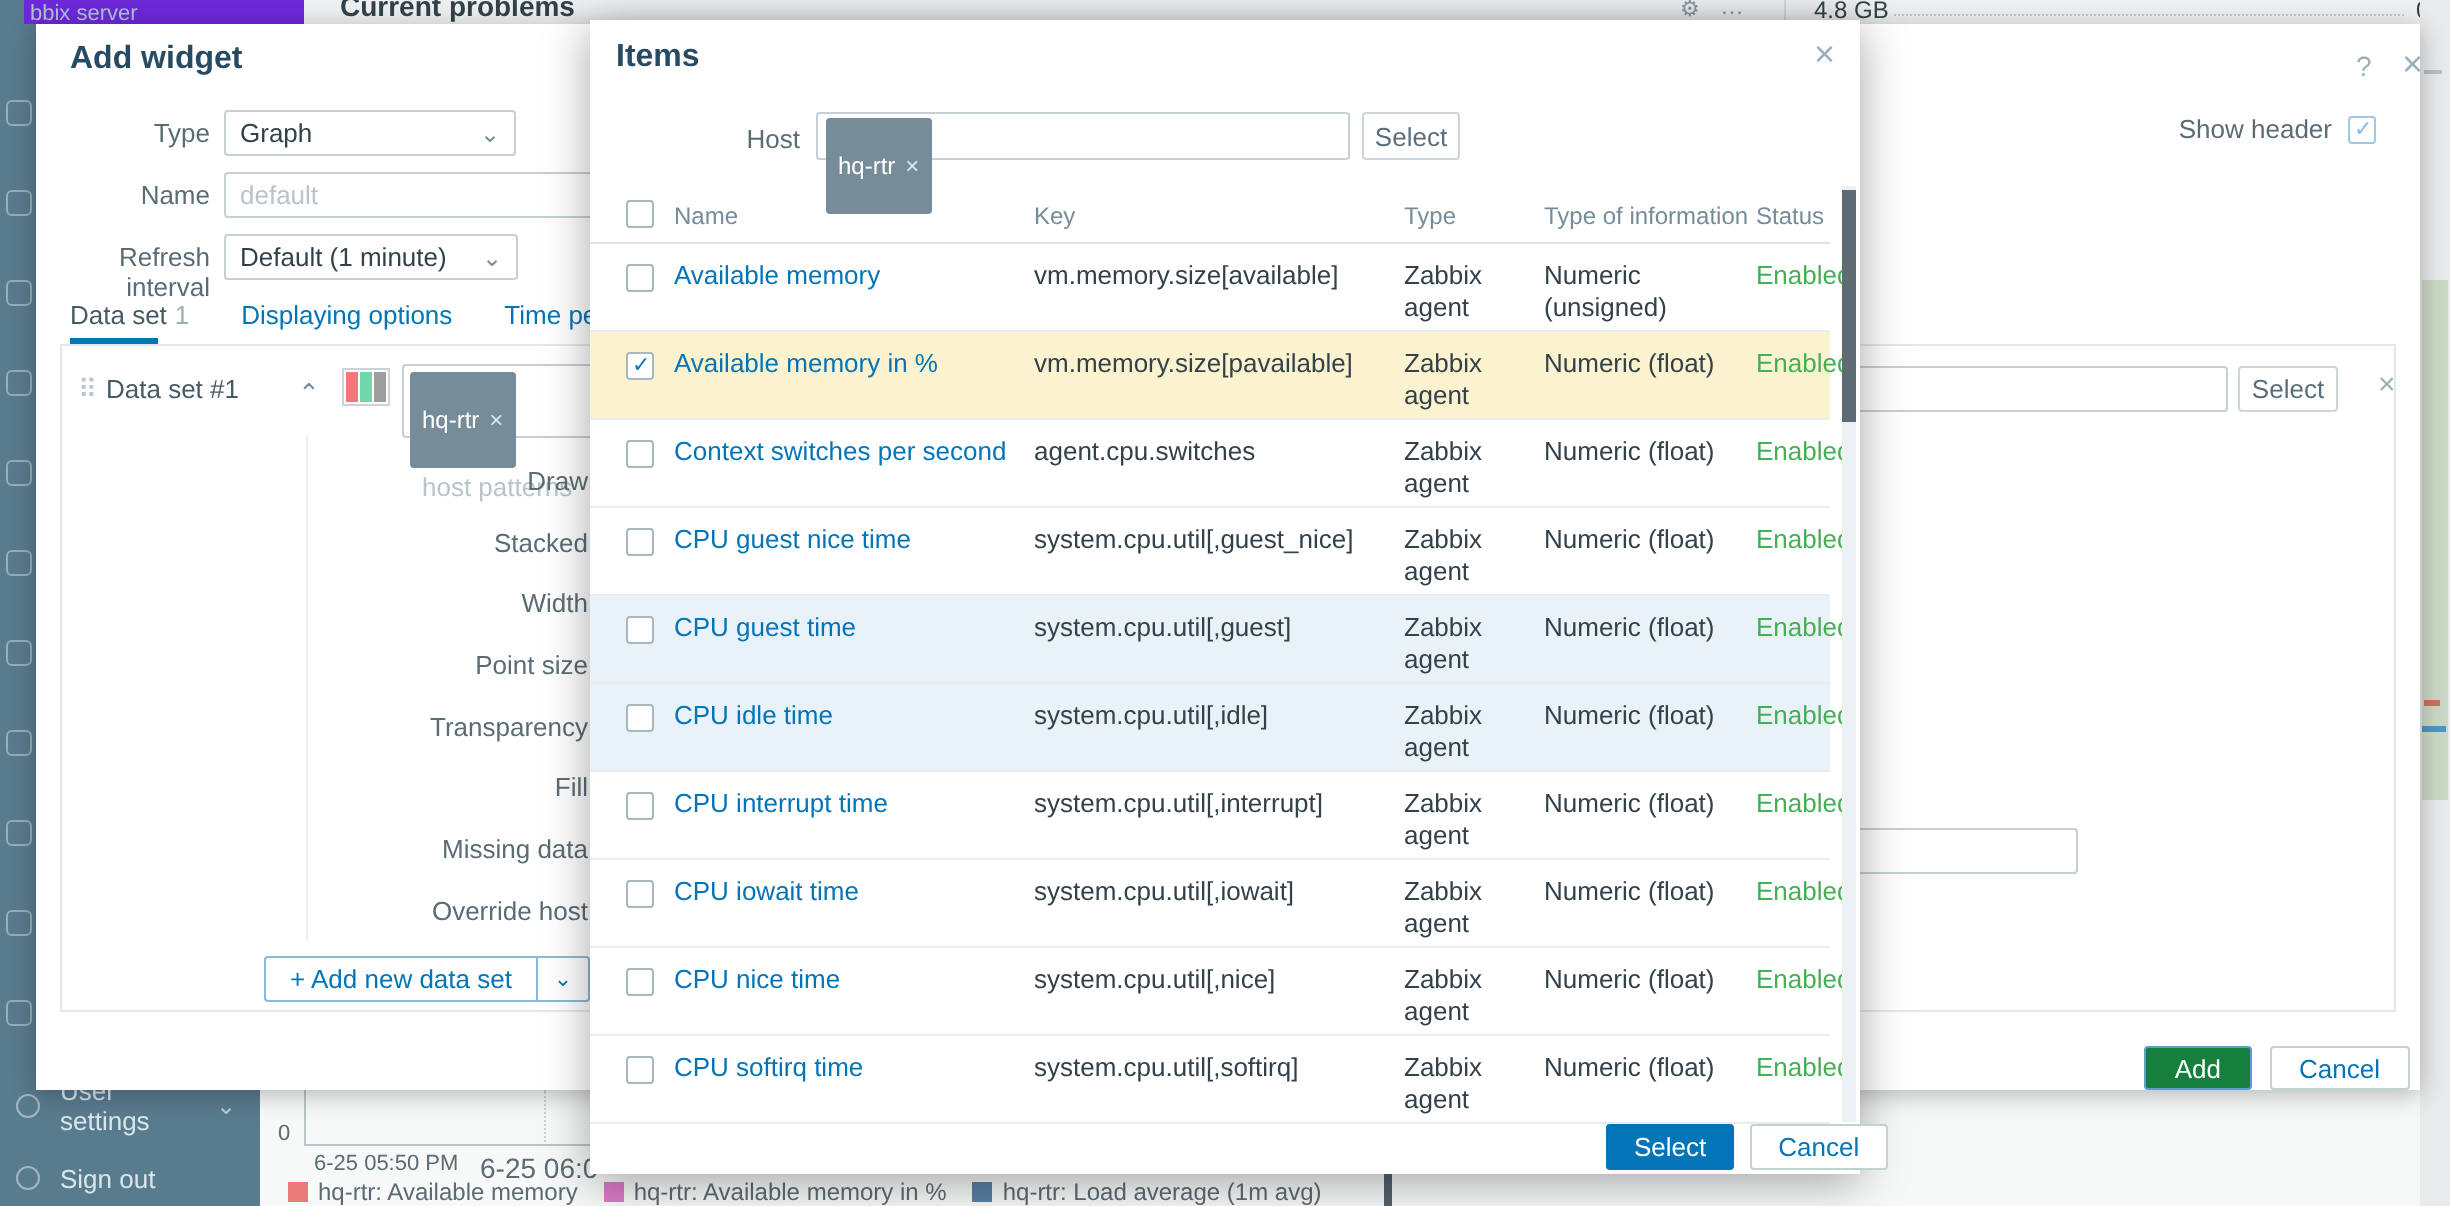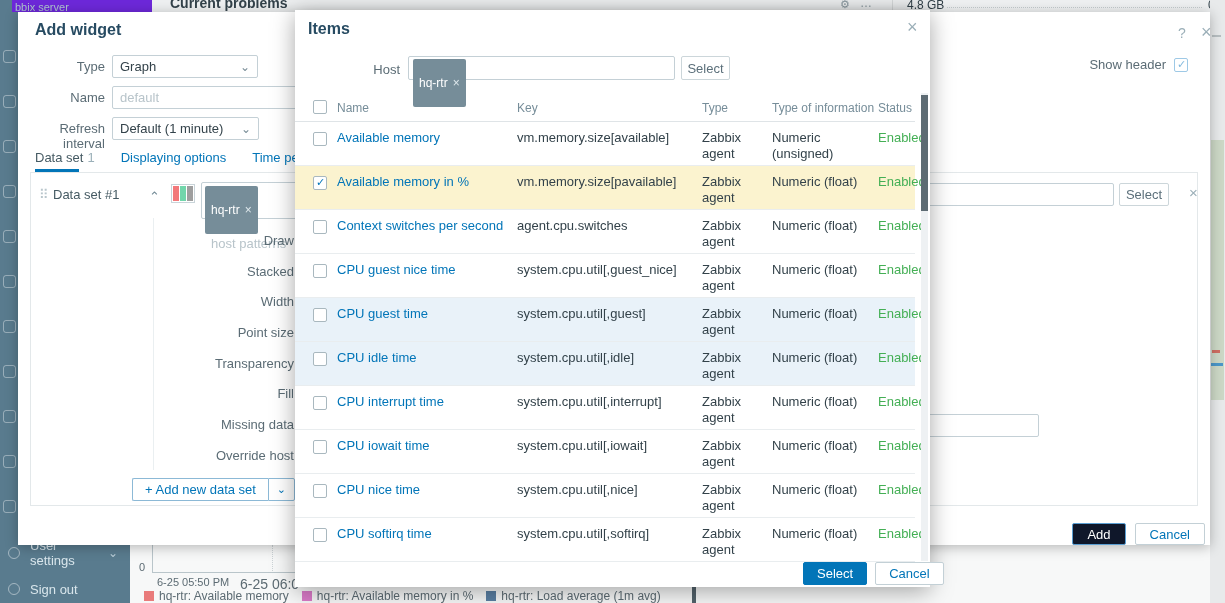--- a/index.html
+++ b/index.html
@@ -71,21 +71,21 @@
   .swatch i { flex: 1; }
   .msel { position: absolute; border: 1px solid #c4d0d6; border-radius: 2px; background: #fff; }
   .chip { display: inline-flex; align-items: center; gap: 5px; background: #768d99; color: #fff; font-size: 12px; border-radius: 2px; padding: 17px 6px; cursor: default; }
   .chip .chip-x { cursor: pointer; font-size: 12px; color: #dfe8ec; }
   .msel .ph { display: block; font-size: 13px; color: #b8c4ca; padding: 2px 6px 0; }
   .ds-labels { position: absolute; left: 0; top: 60px; width: 263px; }
   .ds-labels div { height: 30.7px; text-align: right; font-size: 13px; color: #5b6c75; }
   .btn { border: 1px solid #ccd6da; background: #fff; border-radius: 2px; font-family: "Liberation Sans", sans-serif; font-size: 13px; color: #5b6f7a; cursor: pointer; }
   .btn.blue-text { color: #0275b8; border-color: #c3d0d6; }
   .btn.solid { background: #0275b8; border-color: #0275b8; color: #fff; }
-  .btn.solid-lite { background: #0f172a; border-color: #5b9fd3; color: #fff; }
+  .btn.solid-lite { background: #15803d; border-color: #5b9fd3; color: #fff; }
   .ds-select-btn { position: absolute; left: 1088px; top: 10px; width: 50px; height: 23px; }
   .ds-remove { position: absolute; left: 1158px; top: 11px; font-size: 15px; }
   .inp-agg { left: 875px; top: 241px; width: 133px; }
   .inp-items { left: 875px; top: 10px; width: 208px; }
   .add-ds { position: absolute; left: 69px; top: 305px; height: 23px; display: flex; margin-left: 32px; }
   .add-ds .main { border: 1px solid #8cb9d6; border-right: none; border-radius: 2px 0 0 2px; background: #fff; color: #0275b8; font-size: 13px; padding: 0 12px; display: flex; align-items: center; cursor: pointer; }
   .add-ds .more { border: 1px solid #8cb9d6; border-radius: 0 2px 2px 0; background: #fff; color: #0275b8; width: 27px; display: flex; align-items: center; justify-content: center; font-size: 11px; cursor: pointer; }
   .dlg-footer { position: absolute; right: 5px; top: 511px; display: flex; gap: 9px; }
   .dlg-footer .btn { height: 22px; padding: 0 14px; }
 

